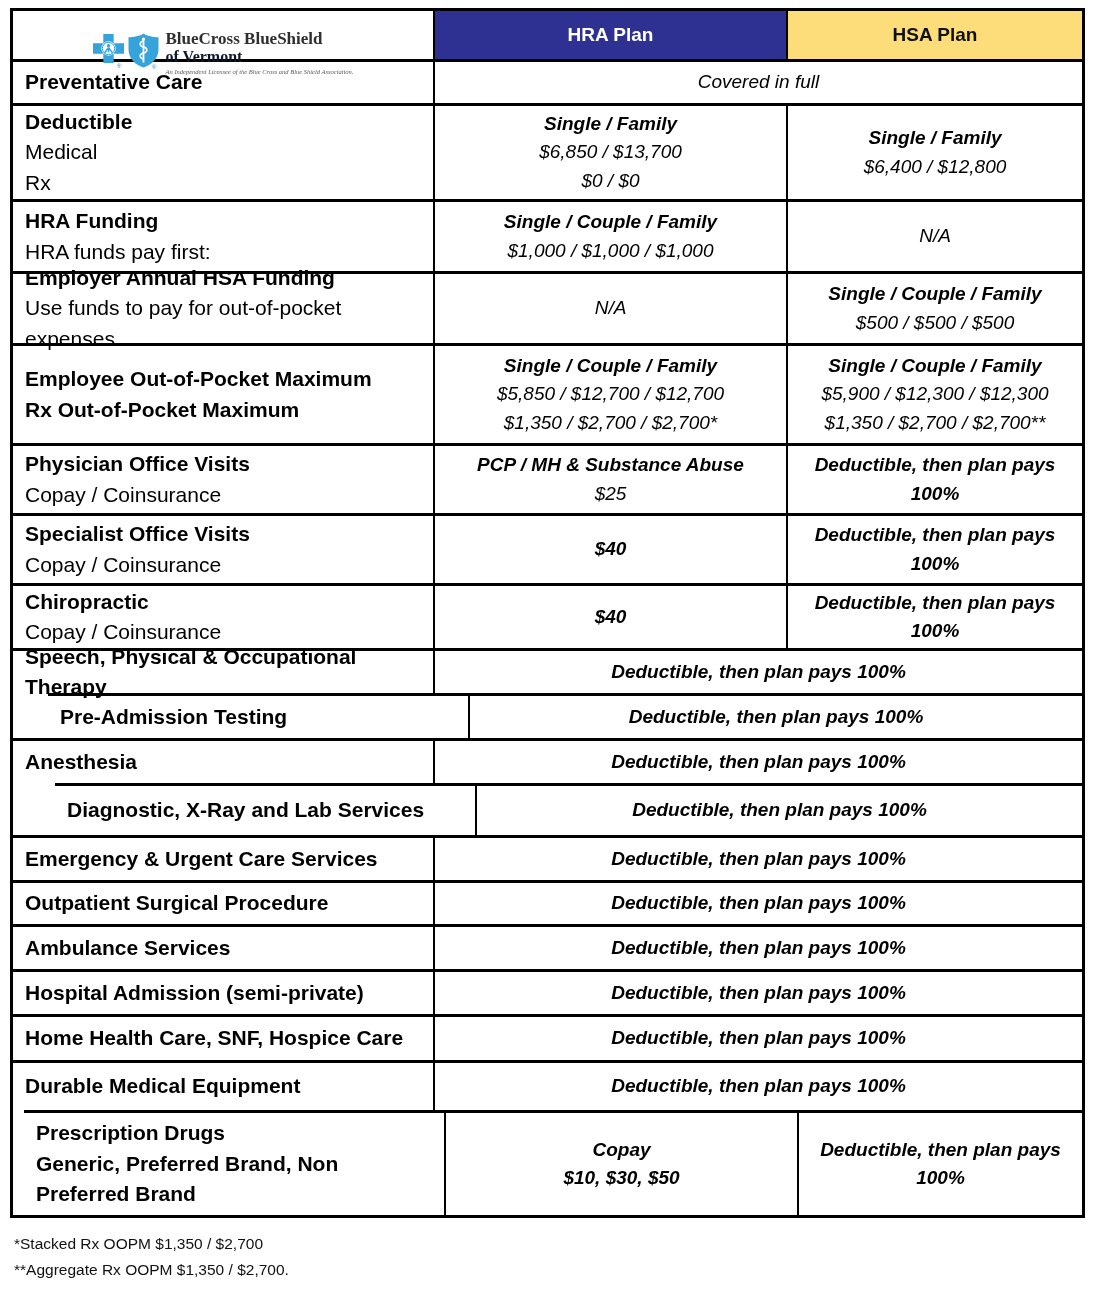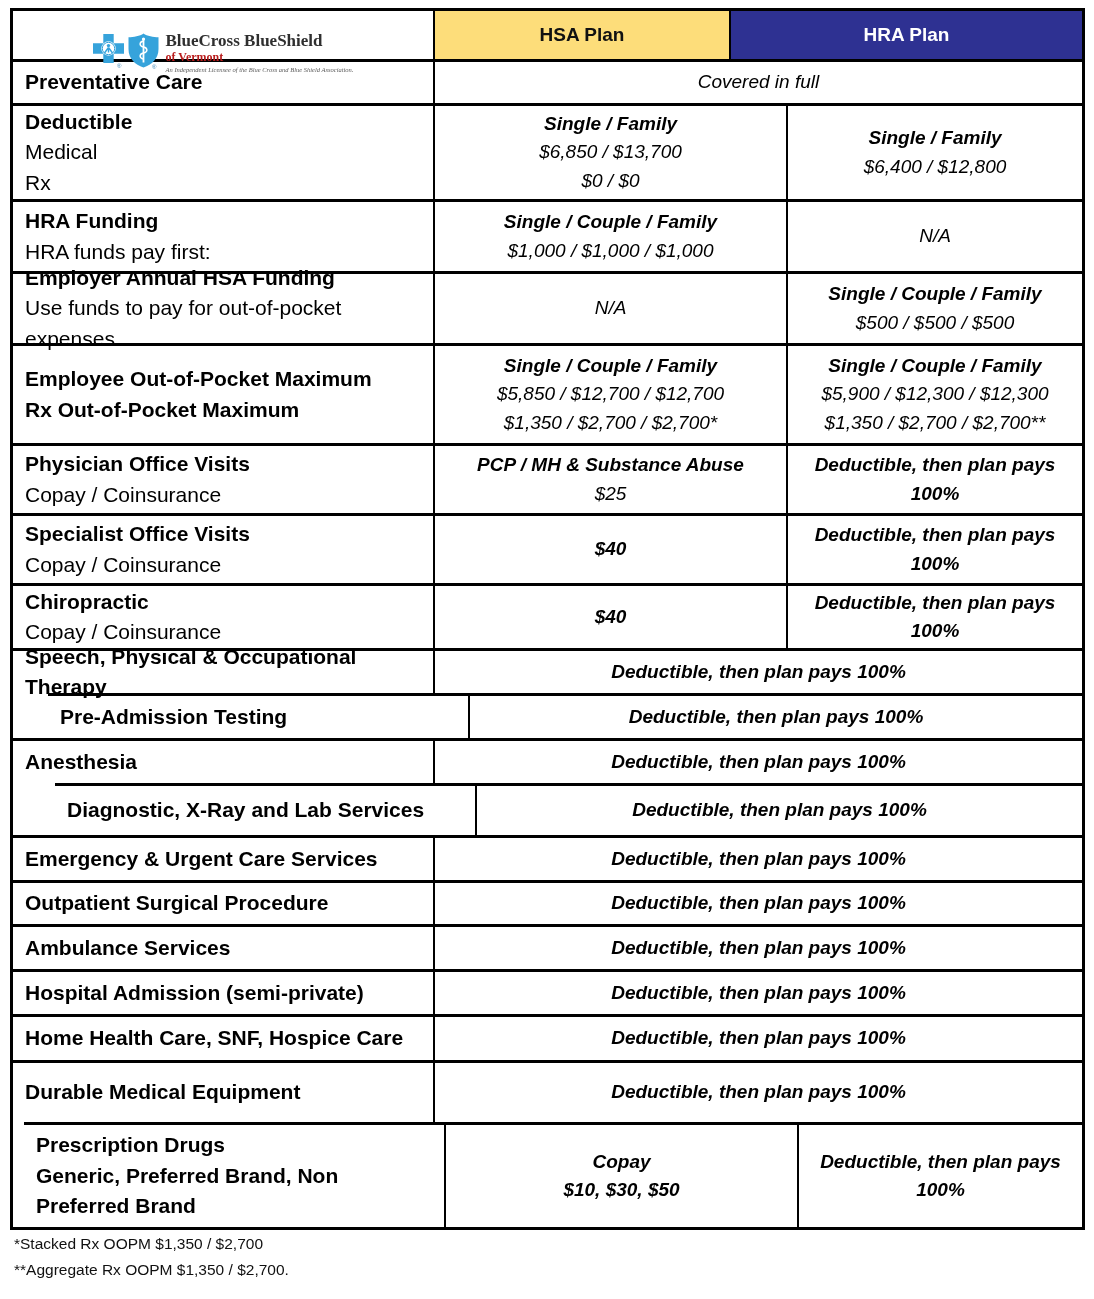--- a/index.html
+++ b/index.html
@@ -36,21 +36,21 @@
   .plan-header{
     display:flex;align-items:center;justify-content:center;
     font-weight:bold;font-size:19px;border-left:2px solid var(--border,#000);
   }
   .hra-header{width:353px;flex:0 0 353px;background:var(--hra-header-bg,#2E3192);color:var(--hra-header-text,#fff);}
   .hsa-header{flex:1 1 auto;background:var(--hsa-header-bg,#FDDD7A);color:var(--hsa-header-text,#111);}
 
   .logo-icons{display:flex;align-items:flex-start;gap:4px;}
   .logo-text{display:flex;flex-direction:column;line-height:1.05;}
   .brand-line1{font-family:"Liberation Serif",serif;font-weight:bold;font-size:17px;color:#2f2f2f;}
-  .brand-line2{font-family:"Liberation Serif",serif;font-weight:bold;font-size:12px;color:#b91c1c;margin-top:1px;}
+  .brand-line2{font-family:"Liberation Serif",serif;font-weight:bold;font-size:16px;color:#0f172a;margin-top:1px;}
   .brand-tagline{font-family:"Liberation Serif",serif;font-style:italic;font-size:6.5px;color:#5a5a5a;margin-top:3px;white-space:nowrap;}
   .reg-mark{font-size:6px;color:#2f7fb5;line-height:1;}
 
   .footnotes{position:absolute;left:14px;top:1231px;font-size:15.5px;line-height:26px;color:#111;}
 </style>
 </head>
 <body>
 
 <div class="page">
 
@@ -78,22 +78,22 @@
               <text x="24" y="36" class="reg-mark" font-size="6" fill="#2f7fb5">®</text>
             </svg>
           </span>
         </div>
         <div class="logo-text">
           <div class="brand-line1">BlueCross BlueShield</div>
           <div class="brand-line2">of Vermont</div>
           <div class="brand-tagline">An Independent Licensee of the Blue Cross and Blue Shield Association.</div>
         </div>
       </div>
+      <div class="cell plan-header hra-header">HRA Plan</div>
       <div class="cell plan-header hsa-header">HSA Plan</div>
-      <div class="cell plan-header hra-header">HRA Plan</div>
     </div>
 
     <div id="table-rows">
         <div class="row body-row" style="height: 44px;">
           <div class="cell label-cell">
             <div class="label-line b">Preventative Care</div>
           </div>
           <div class="cell value-cell span2">
             <div class="value-line">Covered in full</div>
           </div>
@@ -258,21 +258,21 @@
           </div>
         </div>
         <div class="row body-row" style="height: 46px;">
           <div class="cell label-cell">
             <div class="label-line b">Home Health Care, SNF, Hospice Care</div>
           </div>
           <div class="cell value-cell span2">
             <div class="value-line b">Deductible, then plan pays 100%</div>
           </div>
         </div>
-        <div class="row body-row" style="height: 62px;">
+        <div class="row body-row" style="height: 50px;">
           <div class="cell label-cell">
             <div class="label-line b">Durable Medical Equipment</div>
           </div>
           <div class="cell value-cell span2">
             <div class="value-line b">Deductible, then plan pays 100%</div>
           </div>
         </div>
         <div class="row body-row" style="height: 105px; margin-left: 11px;">
           <div class="cell label-cell">
             <div class="label-line b">Prescription Drugs</div>

